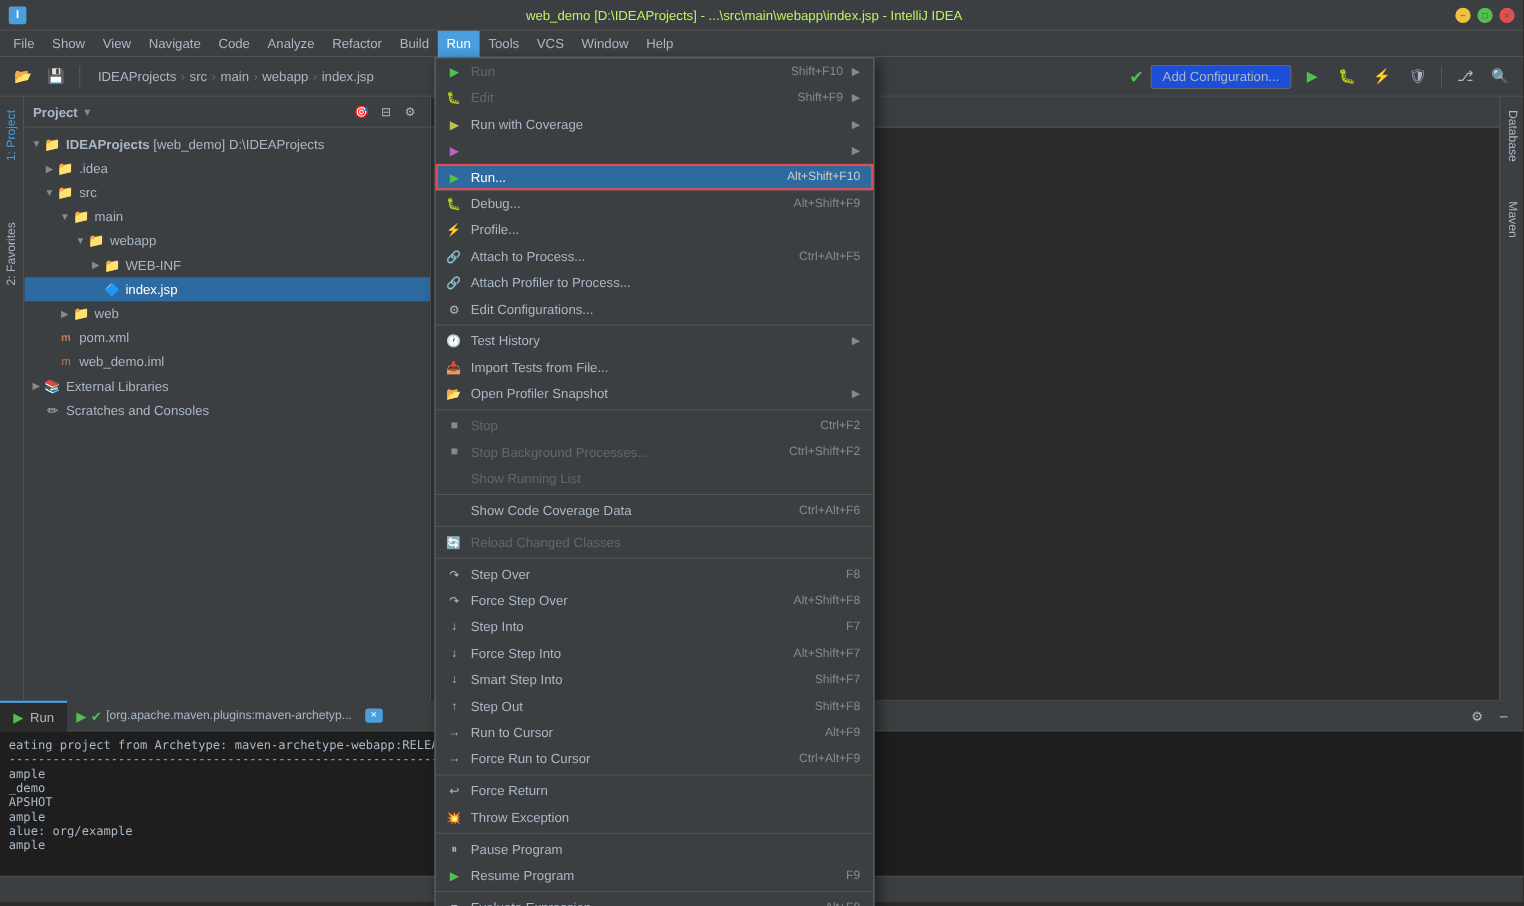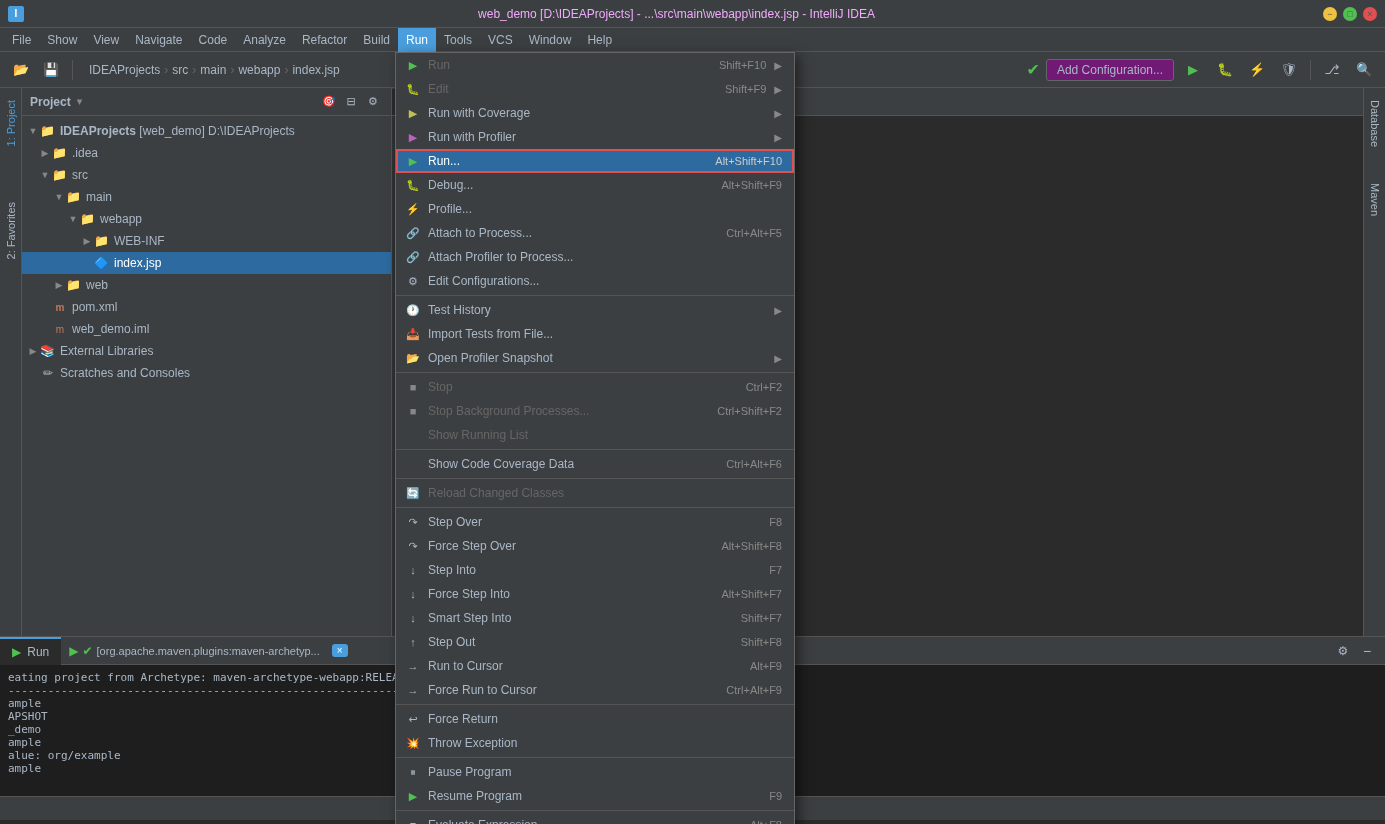--- a/index.html
+++ b/index.html
@@ -29,21 +29,21 @@
       width: 16px; height: 16px;
       background: #4a9edd;
       border-radius: 2px;
       margin-right: 6px;
       font-size: 10px;
       color: white;
       display: flex; align-items: center; justify-content: center;
       font-weight: bold;
     }
     #title-bar .title-text {
-      color: #f0abfc;
+      color: #bef264;
       font-size: 12px;
       flex: 1;
       text-align: center;
     }
     #title-bar .win-controls {
       display: flex; gap: 6px;
     }
     #title-bar .win-btn {
       width: 14px; height: 14px;
       border-radius: 50%;
@@ -98,21 +98,21 @@
     }
     .breadcrumb-area {
       display: flex; align-items: center; gap: 4px;
       padding-left: 8px;
       color: #a9b7c6;
       font-size: 12px;
     }
     .breadcrumb-sep { color: #666; }
     .add-config-btn {
       margin-left: auto;
-      background: #701a75;
+      background: #1d4ed8;
       border: 1px solid #666;
       border-radius: 3px;
       padding: 3px 10px;
       color: #a9b7c6;
       cursor: pointer;
       font-size: 12px;
       display: flex; align-items: center; gap: 4px;
     }
 
     
@@ -567,22 +567,22 @@
     <span style="background:#4a9edd;color:white;border-radius:3px;padding:1px 5px;font-size:10px;margin-left:4px;">×</span>
     <div class="bottom-actions">
       <div class="toolbar-btn" style="width:20px;height:20px;font-size:12px;">⚙</div>
       <div class="toolbar-btn" style="width:20px;height:20px;font-size:14px;">−</div>
     </div>
   </div>
   <div class="bottom-content">
     <div>eating project from Archetype: maven-archetype-webapp:RELEASE</div>
     <div>------------------------------------------------------------</div>
     <div>ample</div>
+    <div>_demo</div>
     <div>APSHOT</div>
-    <div>_demo</div>
     <div>ample</div>
     <div>alue: org/example</div>
     <div>ample</div>
   </div>
 </div>
 
 <div id="status-bar">
   <span></span>
 </div>
 
@@ -601,21 +601,20 @@
     <span class="dd-arrow">▶</span>
   </div>
   <div class="dd-item">
     <span class="dd-icon" style="color:#c0c050;">▶</span>
     <span class="dd-label">Run with Coverage</span>
     <span class="dd-shortcut"></span>
     <span class="dd-arrow">▶</span>
   </div>
   <div class="dd-item">
     <span class="dd-icon" style="color:#c060c0;">▶</span>
-    <span class="dd-label">Run with Profiler</span>
     <span class="dd-shortcut"></span>
     <span class="dd-arrow">▶</span>
   </div>
 
   <div class="dd-item highlighted has-box" style="background:#2d6a9f;">
     <span class="dd-icon icon-run" style="color:#50c050;">▶</span>
     <span class="dd-label">Run...</span>
     <span class="dd-shortcut" style="color:#ccc;">Alt+Shift+F10</span>
   </div>
   <div class="dd-item">

